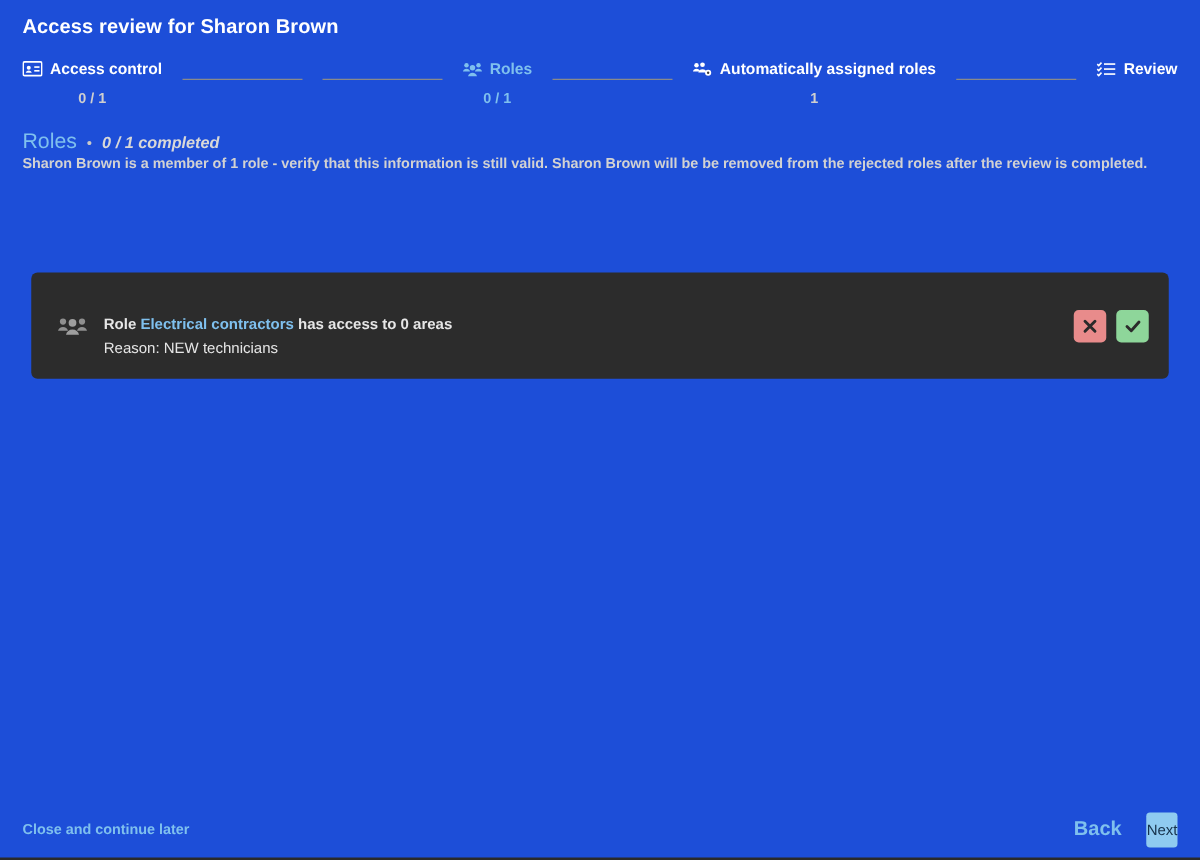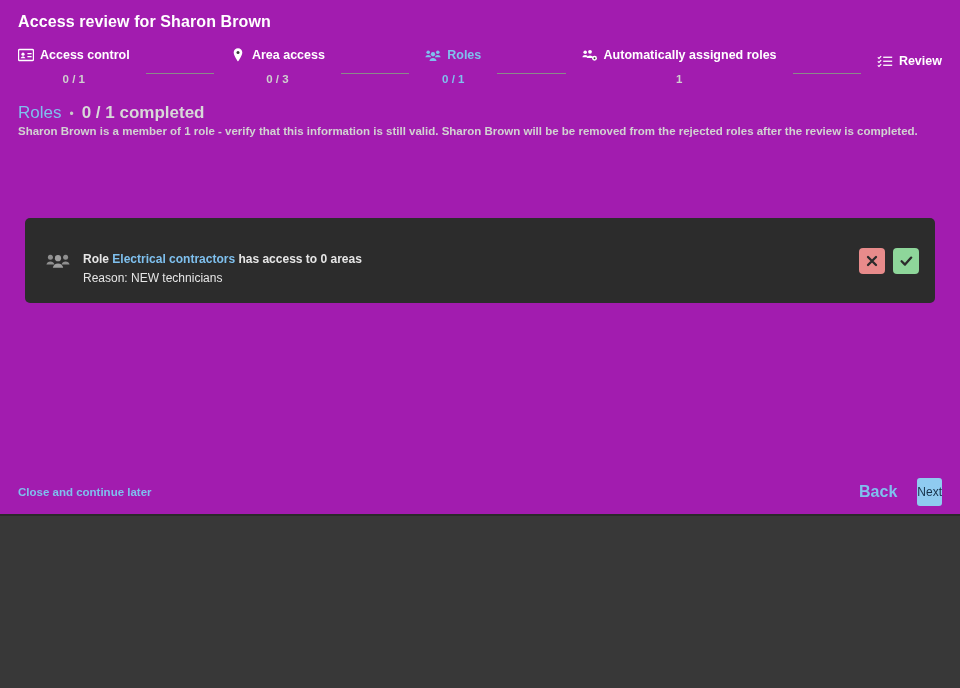--- a/index.html
+++ b/index.html
@@ -9,43 +9,43 @@
     height: 688px;
     background: #383838;
     font-family: "Liberation Sans", sans-serif;
     color: #e8e8e8;
     overflow: hidden;
   }
 
   .page {
     position: relative;
     width: 960px;
-    height: 516px;
-    background: #a21caf;
+    height: 688px;
+    background: #1d4ed8;
   }
 
   
   .page-title {
     position: absolute;
     left: 18px;
     top: 13px;
     font-size: 16px;
     font-weight: bold;
     color: #ffffff;
     letter-spacing: 0.1px;
   }
 
   
   .stepper {
     position: absolute;
     left: 18px;
     top: 44px;
     width: 924px;
     display: flex;
-    align-items: center;
+    align-items: flex-start;
     gap: 16px;
   }
   .step {
     display: flex;
     flex-direction: column;
     align-items: center;
     flex: 0 0 auto;
   }
   .step-head {
     display: flex;
@@ -102,23 +102,24 @@
   .section-title {
     font-size: 17px;
     color: #7fc0ee;
     font-weight: normal;
   }
   .section-dot {
     font-size: 12px;
     color: #c9c9c9;
   }
   .section-completed {
-    font-size: 17px;
+    font-size: 13px;
     font-weight: bold;
     color: #d8d8d8;
+    font-style: italic;
   }
   .section-desc {
     position: absolute;
     left: 18px;
     top: 125px;
     font-size: 11.5px;
     font-weight: bold;
     color: #d2d2d2;
     white-space: nowrap;
   }
@@ -292,32 +293,20 @@
         </span>
         <span class="step-label">Access control</span>
       </div>
       <div class="step-count">0 / 1</div>
     </div>
 
     <div class="connector">
         <div class="connector-line"></div>
       </div>
 
-    <div class="step">
-      <div class="step-head">
-        <span class="step-icon">
-          <svg width="16" height="16" viewBox="0 0 16 16">
-            <path d="M8 1.2c-2.4 0-4.3 1.9-4.3 4.3C3.7 8.8 8 14.6 8 14.6s4.3-5.8 4.3-9.1c0-2.4-1.9-4.3-4.3-4.3z" fill="#ffffff"></path>
-            <circle cx="8" cy="5.4" r="1.5" fill="#383838"></circle>
-          </svg>
-        </span>
-        <span class="step-label">Area access</span>
-      </div>
-      <div class="step-count">0 / 3</div>
-    </div>
 
     <div class="connector">
         <div class="connector-line"></div>
       </div>
 
     <div class="step active">
       <div class="step-head">
         <span class="step-icon">
           <svg width="17" height="16" viewBox="0 0 17 16">
             <circle cx="3.4" cy="5" r="1.9" fill="#7fc0ee"></circle>

